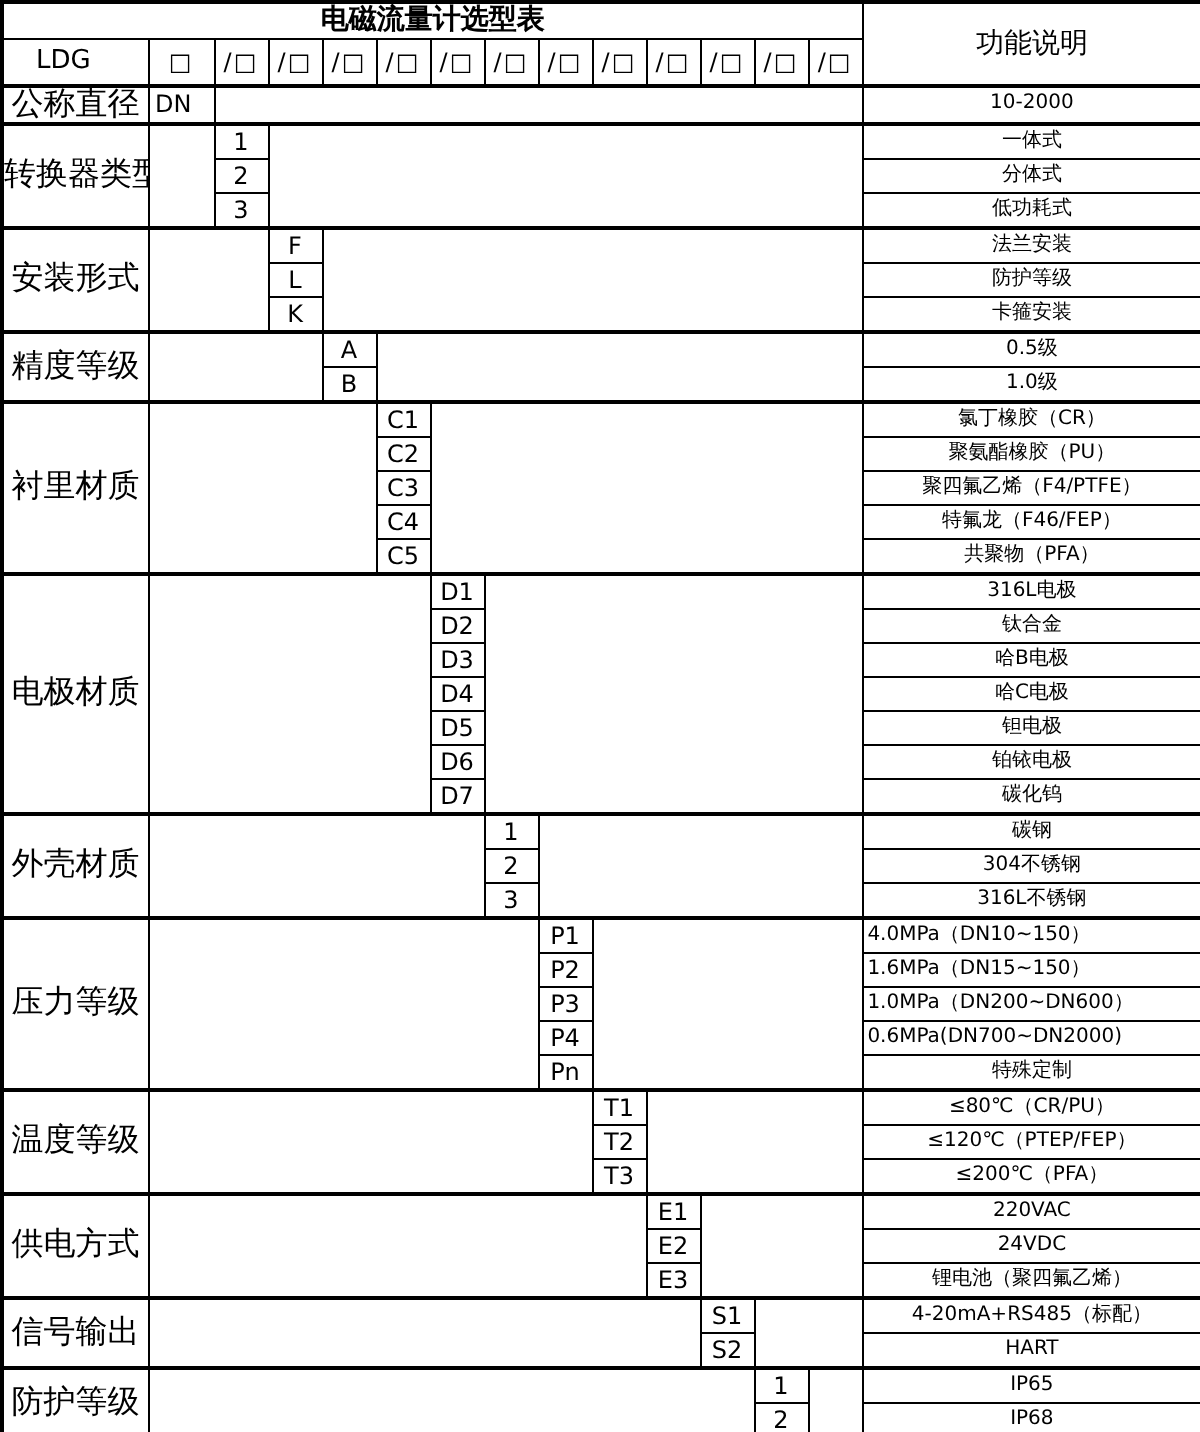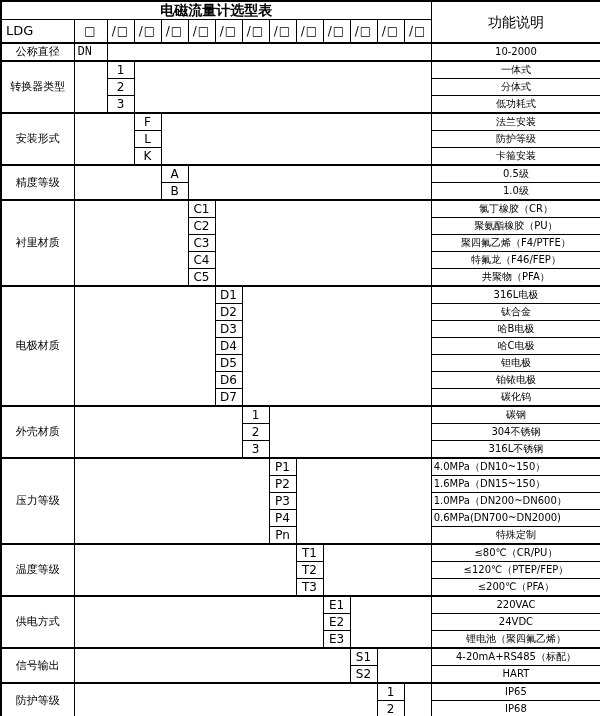--- a/index.html
+++ b/index.html
@@ -3,24 +3,24 @@
 <meta charset="utf-8">
 <style>
   html,body{margin:0;padding:0;background:#ffffff;}
   body{width:600px;font-family:"DejaVu Sans","Liberation Sans",sans-serif;color:#000;}
   table{border-collapse:collapse;table-layout:fixed;width:600px;height:716px;
         border:2px solid #000;background:#fff;}
   td{border:1px solid #000;padding:0;overflow:hidden;white-space:nowrap;
      font-size:13px;line-height:1.05;text-align:center;vertical-align:middle;height:16px;}
   td.title{font-size:14px;height:17px;font-weight:bold;}
   td.fheader{font-size:14px;text-align:center;}
-  td.ldg{text-align:left;padding-left:4px;font-size:13px;height:22px;}
+  td.ldg{text-align:left;padding-left:16px;font-size:13px;height:22px;}
   td.slot{font-size:12px;height:22px;letter-spacing:1px;}
-  td.label{font-size:11px;}
-  td.dncode{text-align:left;padding-left:3px;font-size:12px;font-family:Liberation Mono, monospace;}
+  td.label{font-size:16px;}
+  td.dncode{text-align:left;padding-left:3px;font-size:12px;}
   td.code{font-size:12px;}
   td.desc{font-size:10px;}
   td.desc.left{text-align:left;padding-left:2px;}
   tr.gt > td{border-top:2px solid #000;}
 </style>
 </head>
 <body>
 
 <table id="selection-table">
   <colgroup>

